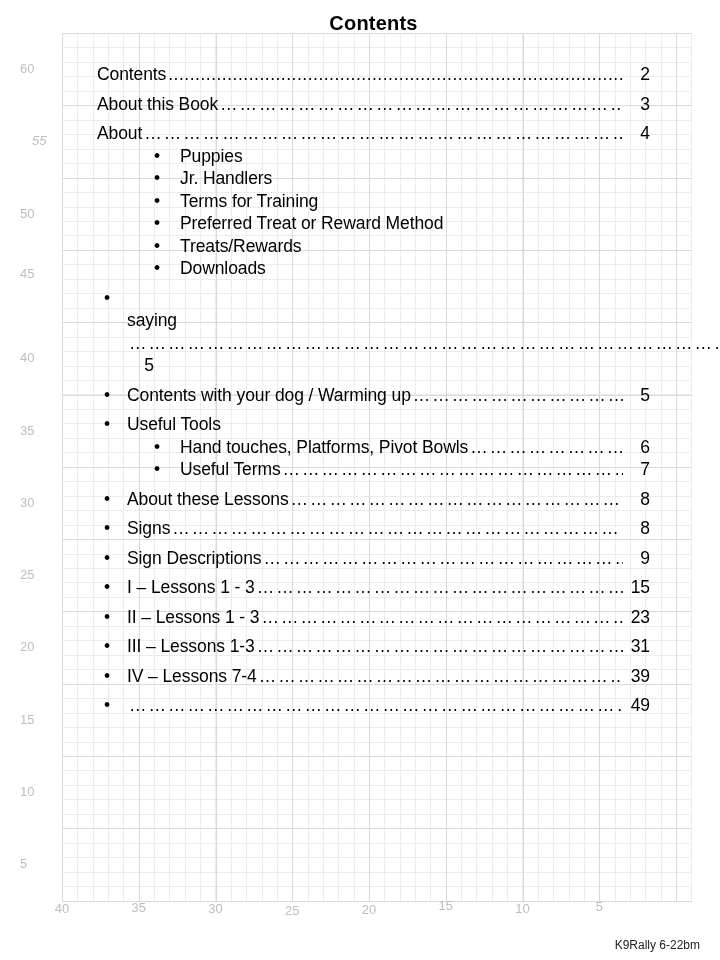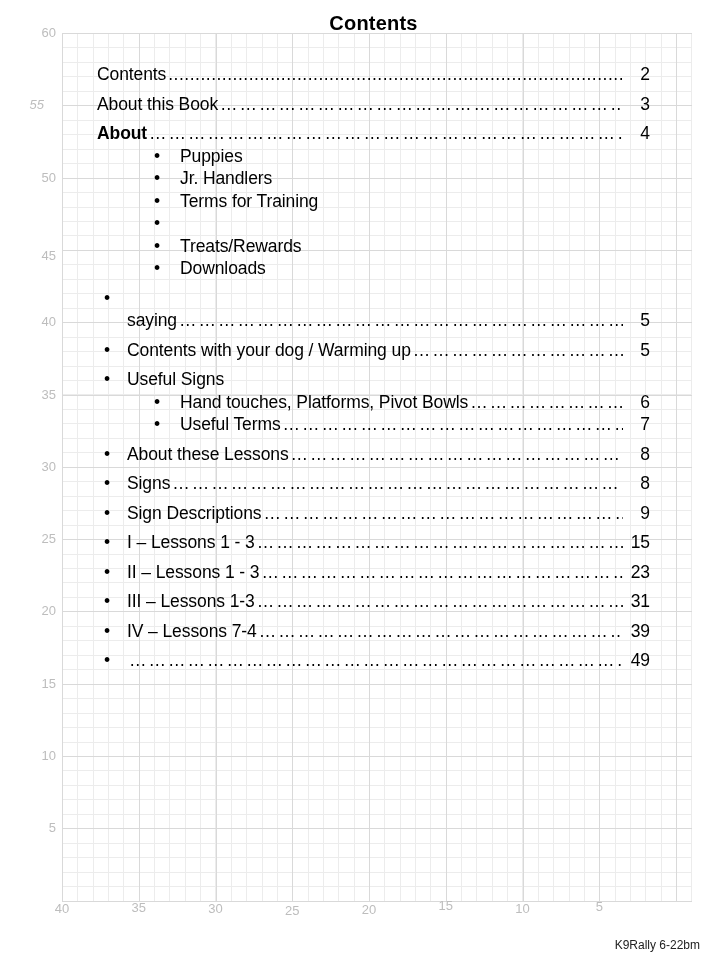--- a/index.html
+++ b/index.html
@@ -17,59 +17,59 @@
       repeating-linear-gradient(90deg,  #d9d9d9 0 1px, transparent 1px 76.75px),
       repeating-linear-gradient(180deg, #d9d9d9 0 1px, transparent 1px 72.3px),
       repeating-linear-gradient(90deg,  #ececec 0 1px, transparent 1px 15.35px),
       repeating-linear-gradient(180deg, #ececec 0 1px, transparent 1px 14.46px);
   }
 
   .axis-label{
     position:absolute;font-size:13px;line-height:16px;color:#bdbdbd;
     width:36px;
   }
-  .axis-label.y{text-align:right;}
+  .axis-label.y{text-align:left;margin-top:36px;}
   .axis-label.x{text-align:center;}
 
   .doc-title{
     position:absolute;left:97px;top:12px;width:553px;
     text-align:center;font-size:20px;font-weight:bold;letter-spacing:.2px;
   }
 
   .toc{
     position:absolute;left:97px;top:63px;width:553px;
     font-size:17.5px;line-height:22.5px;letter-spacing:-.1px;
   }
   .entry{margin-top:7px;}
   .entry:first-child{margin-top:0;}
   .row{display:flex;align-items:baseline;}
-  .row.cont{padding-left:30px;}
+  .row.cont{padding-left:30px;flex-direction:column;}
   .cell-b1{flex:none;width:30px;padding-left:7px;box-sizing:border-box;}
   .cell-b2{flex:none;width:83px;padding-left:57px;box-sizing:border-box;}
   .lab{white-space:nowrap;}
-  .lab.bold{font-weight:bold;}
+  .lab.bold{font-weight:normal;}
   .lead{flex:1 1 auto;overflow:hidden;white-space:nowrap;letter-spacing:2px;padding:0 2px;}
   .lead.tight{letter-spacing:.5px;}
   .pg{flex:none;padding-left:5px;min-width:22px;text-align:right;}
 
   .footer-mark{
     position:absolute;top:938px;right:20px;
     font-size:12px;color:#222;
   }
 </style>
 </head>
 <body>
 
 <div class="canvas">
   <div class="grid"></div>
   <div id="yAxis">
       <div class="axis-label y" style="left: 20px; top: 25px;">60</div>
-      <div class="axis-label y" style="left: 8px; top: 97.3px; font-style: italic;">55</div>
+      <div class="axis-label y" style="left: 32px; top: 97.3px; font-style: italic;">55</div>
       <div class="axis-label y" style="left: 20px; top: 169.6px;">50</div>
-      <div class="axis-label y" style="left: 20px; top: 248px;">45</div>
+      <div class="axis-label y" style="left: 20px; top: 230px;">45</div>
       <div class="axis-label y" style="left: 20px; top: 314.2px;">40</div>
       <div class="axis-label y" style="left: 20px; top: 386.5px;">35</div>
       <div class="axis-label y" style="left: 20px; top: 458.8px;">30</div>
       <div class="axis-label y" style="left: 20px; top: 531.1px;">25</div>
       <div class="axis-label y" style="left: 20px; top: 603.4px;">20</div>
       <div class="axis-label y" style="left: 20px; top: 675.7px;">15</div>
       <div class="axis-label y" style="left: 20px; top: 748px;">10</div>
       <div class="axis-label y" style="left: 20px; top: 820.3px;">5</div>
     </div>
   <div id="xAxis">
@@ -111,20 +111,21 @@
         <div class="row">
           <span class="cell-b2">•</span>
           <span class="lab">Jr. Handlers</span>
         </div>
         <div class="row">
           <span class="cell-b2">•</span>
           <span class="lab">Terms for Training</span>
         </div>
         <div class="row">
           <span class="cell-b2">•</span>
+          <span class="lab">Preferred Treat or Reward Method</span>
         </div>
         <div class="row">
           <span class="cell-b2">•</span>
           <span class="lab">Treats/Rewards</span>
         </div>
         <div class="row">
           <span class="cell-b2">•</span>
           <span class="lab">Downloads</span>
         </div>
       </div>
@@ -142,21 +143,21 @@
         <div class="row">
           <span class="cell-b1">•</span>
           <span class="lab">Contents with your dog / Warming up</span>
           <span class="lead">…………………………………………………………………………………………</span>
           <span class="pg">5</span>
         </div>
       </div>
       <div class="entry">
         <div class="row">
           <span class="cell-b1">•</span>
-          <span class="lab">Useful Signs</span>
+          <span class="lab">Useful Tools</span>
         </div>
         <div class="row">
           <span class="cell-b2">•</span>
           <span class="lab">Hand touches, Platforms, Pivot Bowls</span>
           <span class="lead">…………………………………………………………………………………………</span>
           <span class="pg">6</span>
         </div>
         <div class="row">
           <span class="cell-b2">•</span>
           <span class="lab">Useful Terms</span>

